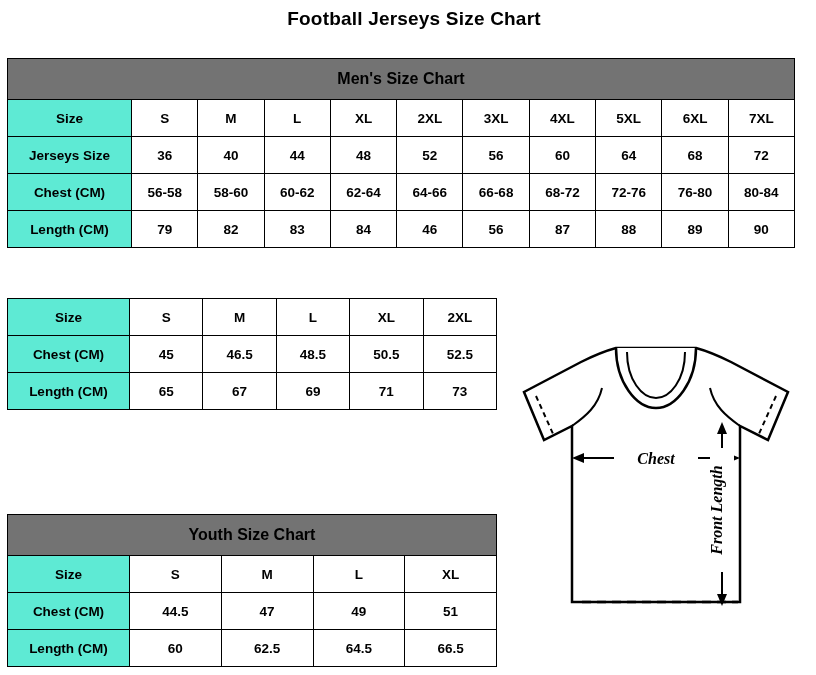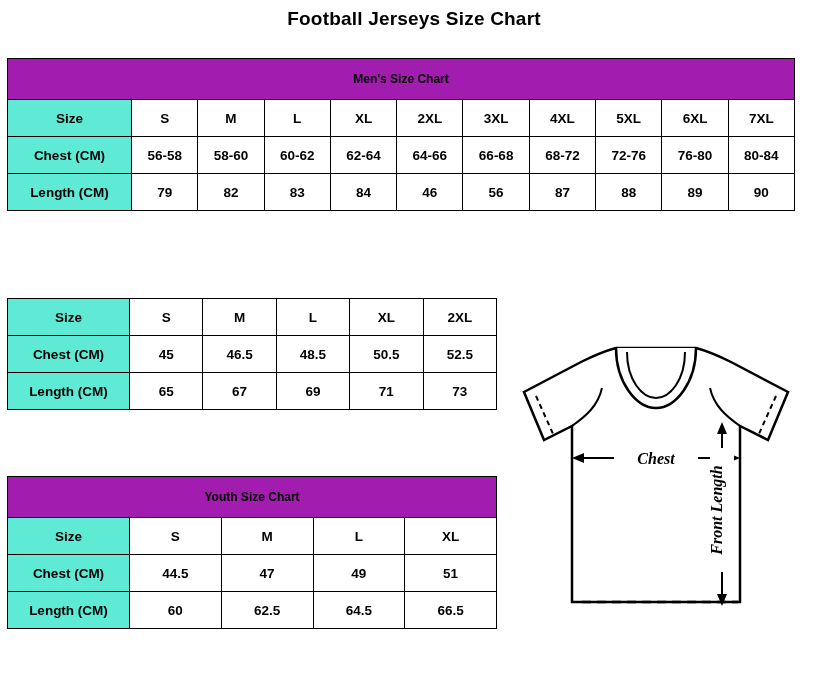--- a/index.html
+++ b/index.html
@@ -33,22 +33,22 @@
     border: 1px solid #000000;
     text-align: center;
     vertical-align: middle;
     font-size: 13.5px;
     font-weight: bold;
     height: 36px;
     padding: 0 2px;
     background: #ffffff;
   }
   table.sz th.section-head {
-    background: #a21caf;
-    font-size: 12px;
+    background: #737373;
+    font-size: 16px;
     font-weight: bold;
     height: 40px;
     margin-top: 24px;
   }
   table.sz td.rowlabel {
     background: #5eead4;
   }
 
   
   #mens-wrap {
@@ -67,21 +67,21 @@
     top: 298px;
     width: 490px;
   }
   #womens-table { width: 490px; }
   #womens-table col.lbl { width: 122px; }
 
   
   #youth-wrap {
     position: absolute;
     left: 7px;
-    top: 476px;
+    top: 514px;
     width: 502px;
   }
   #youth-table { width: 490px; }
   #youth-table col.lbl { width: 122px; }
 
   
   #jersey-wrap {
     position: absolute;
     left: 506px;
     top: 330px;
@@ -128,20 +128,33 @@
         <td>L</td>
         <td>XL</td>
         <td>2XL</td>
         <td>3XL</td>
         <td>4XL</td>
         <td>5XL</td>
         <td>6XL</td>
         <td>7XL</td>
       </tr>
       <tr>
+        <td class="rowlabel">Jerseys Size</td>
+        <td>36</td>
+        <td>40</td>
+        <td>44</td>
+        <td>48</td>
+        <td>52</td>
+        <td>56</td>
+        <td>60</td>
+        <td>64</td>
+        <td>68</td>
+        <td>72</td>
+      </tr>
+      <tr>
         <td class="rowlabel">Chest (CM)</td>
         <td>56-58</td>
         <td>58-60</td>
         <td>60-62</td>
         <td>62-64</td>
         <td>64-66</td>
         <td>66-68</td>
         <td>68-72</td>
         <td>72-76</td>
         <td>76-80</td>

